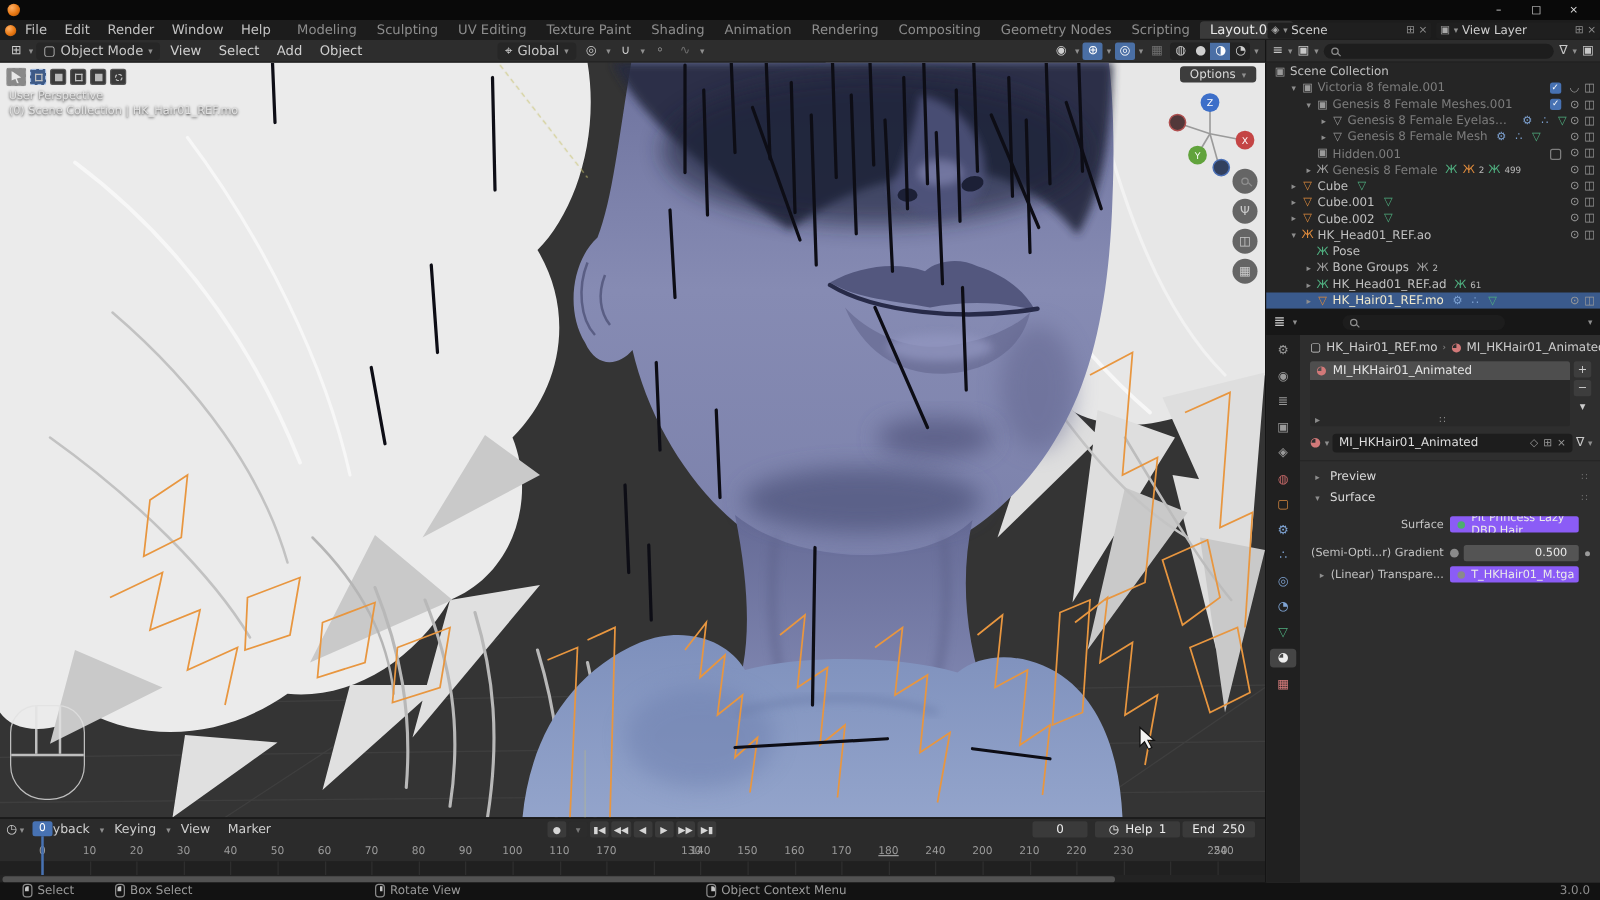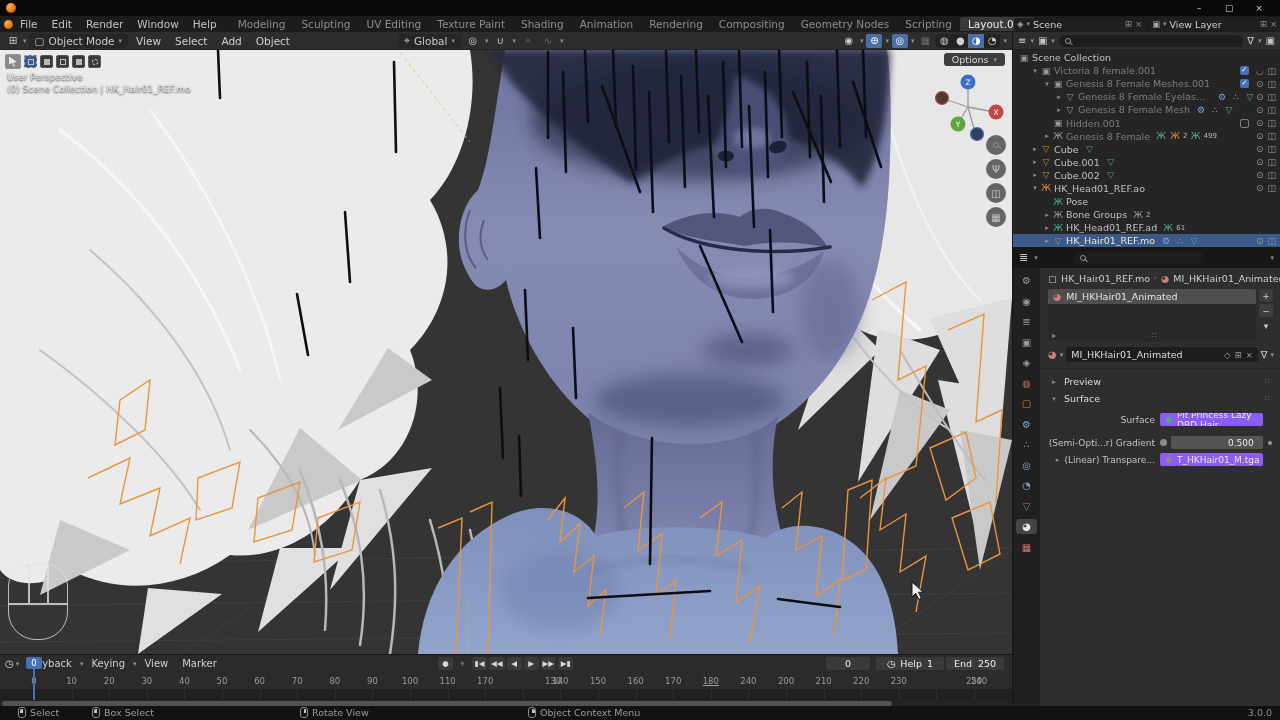--- a/index.html
+++ b/index.html
@@ -857,18 +857,18 @@
       <span>Select</span>
     </span>
   <span class="sb-item" style="left:92px">
       <span class="mi l"></span>
       <span>Box Select</span>
     </span>
   <span class="sb-item" style="left:300px">
       <span class="mi m"></span>
       <span>Rotate View</span>
     </span>
-  <span class="sb-item" style="left:528px">
+  <span class="sb-item" style="left:565px">
       <span class="mi r"></span>
       <span>Object Context Menu</span>
     </span>
   <span class="version">3.0.0</span>
 </div>
 
 </body></html>

